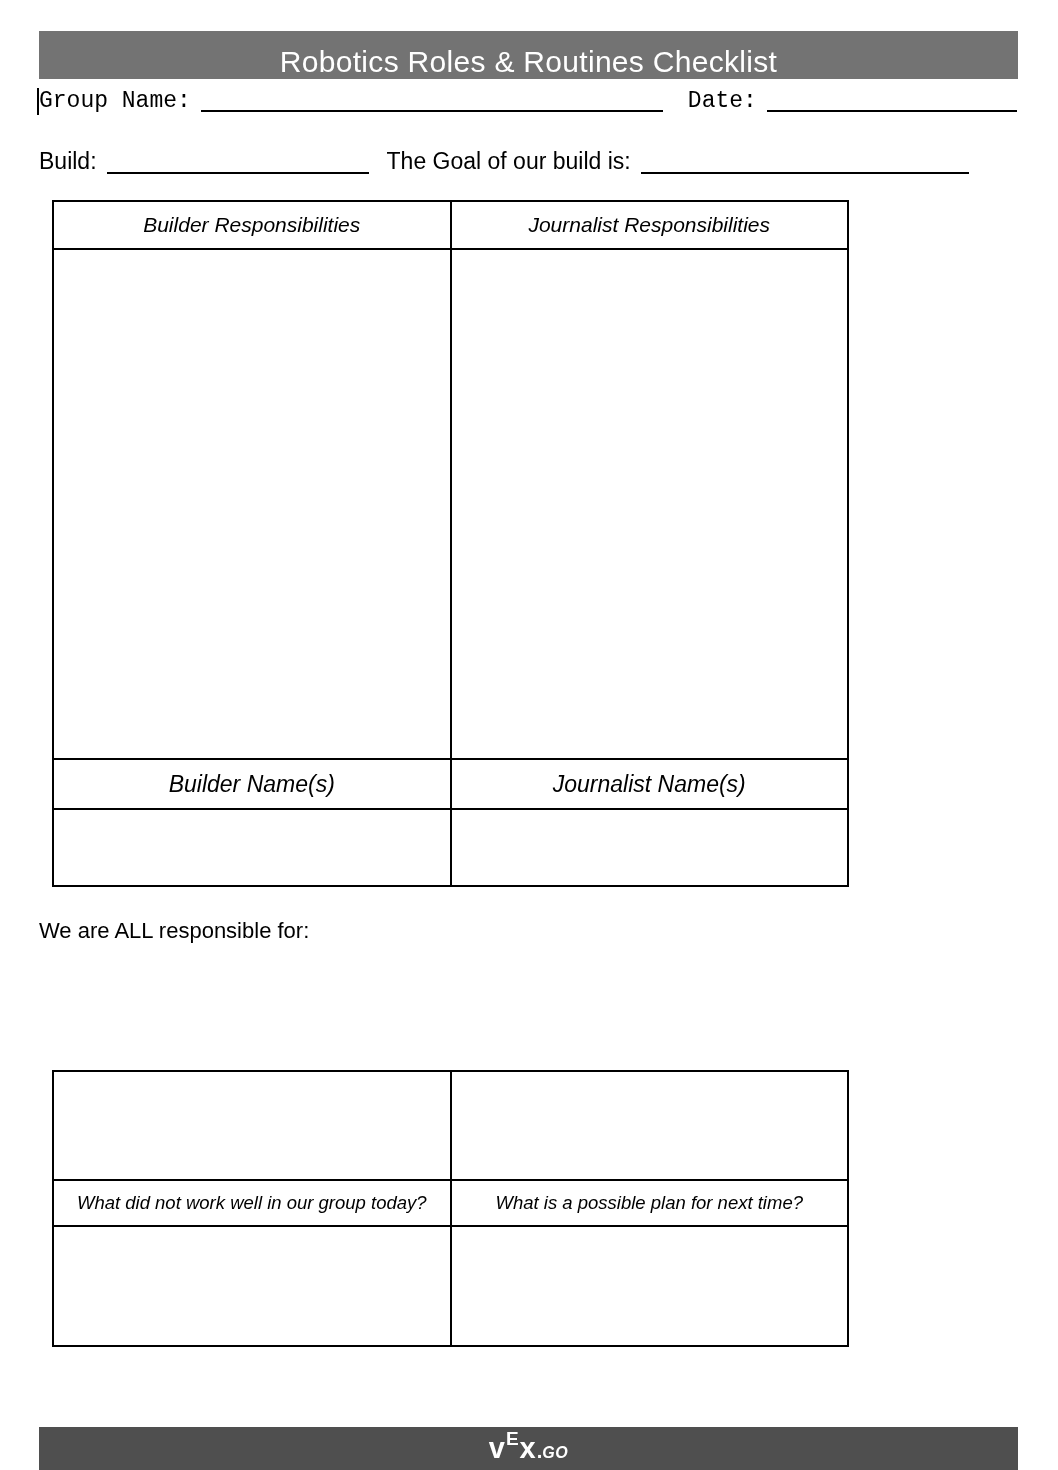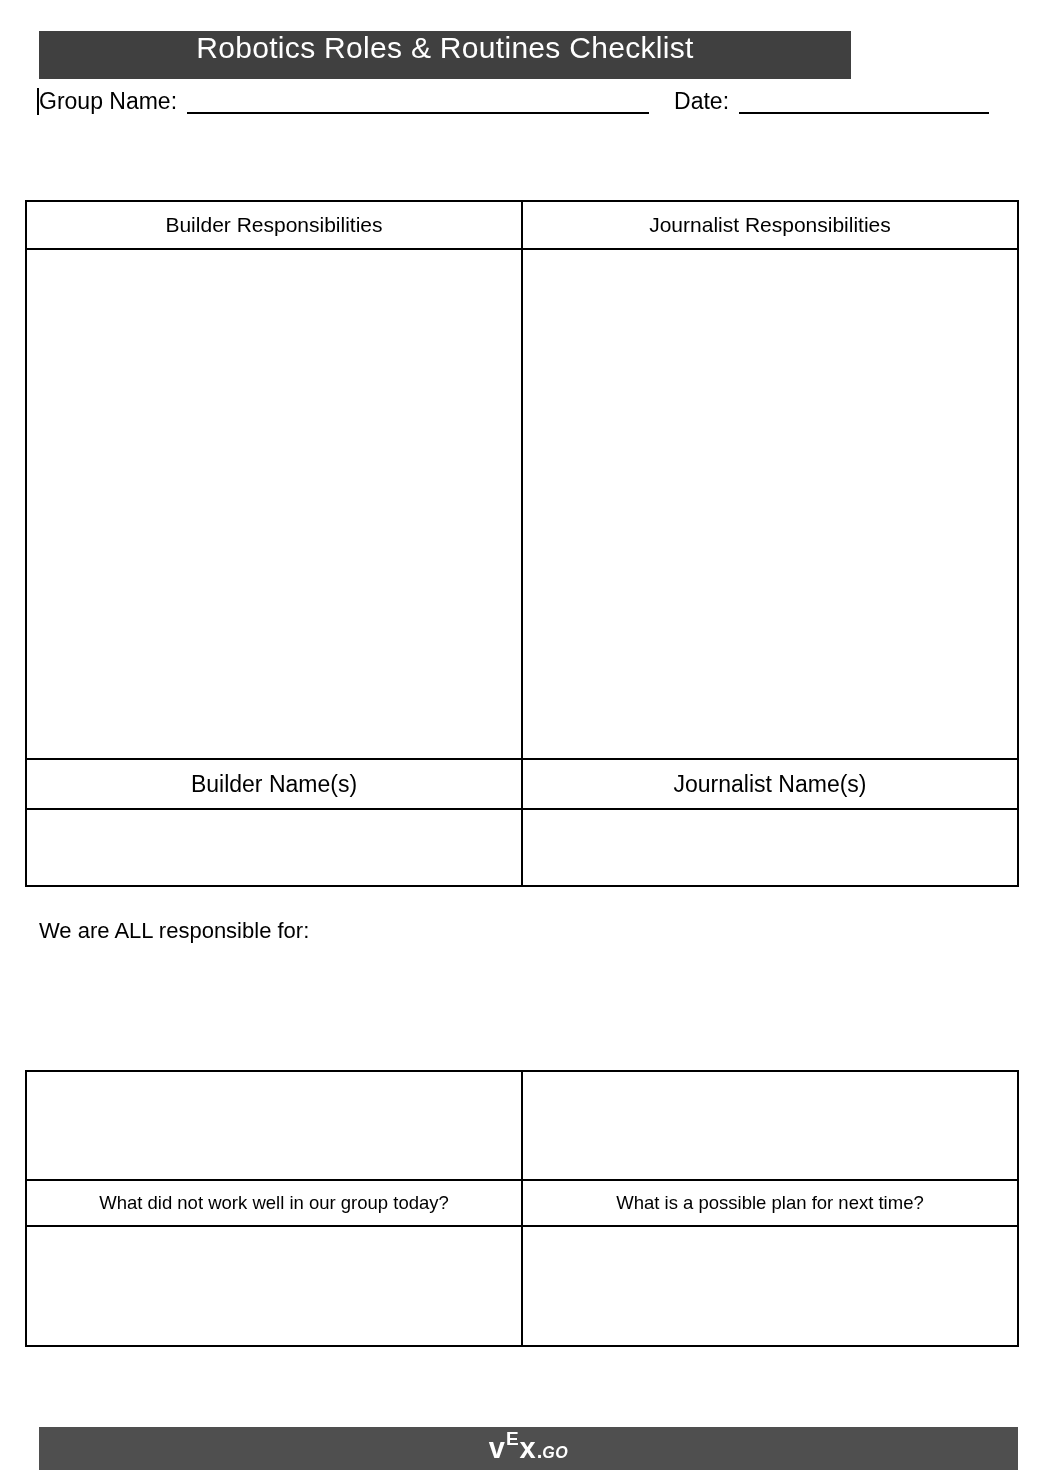--- a/index.html
+++ b/index.html
@@ -9,36 +9,36 @@
     font-family: "Liberation Sans", sans-serif;
     color: #000;
     position: relative;
     overflow: hidden;
   }
   .page { position: absolute; inset: 0; background: #ffffff; }
 
   
   .title-bar {
     position: absolute; left: 39px; top: 31px;
-    width: 812px; height: 48px;
-    background: #404040;
-    display: flex; align-items: flex-start; justify-content: center;
+    width: 979px; height: 48px;
+    background: #737373;
+    display: flex; align-items: flex-end; justify-content: center;
   }
   .title-bar h1 {
     color: #ffffff; font-size: 30px; font-weight: 400;
     letter-spacing: 0.3px;
   }
 
   
   .field-row {
     position: absolute; left: 39px; width: 979px;
     font-size: 23px; line-height: 34px;
     white-space: nowrap;
   }
-  .row-group-date { top: 84px; }
+  .row-group-date { top: 84px; font-family: Liberation Mono, monospace; }
   .row-build { top: 144px; }
   .fill-line {
     display: inline-block;
     border-bottom: 2px solid #000;
     height: 26px;
     margin-bottom: -5px;
   }
   .gap-sm { display: inline-block; width: 10px; }
   .w-group { width: 462px; }
   .w-date  { width: 250px; }
@@ -47,24 +47,25 @@
   .ml-date { margin-left: 25px; }
   .ml-goal { margin-left: 18px; }
 
   .text-cursor {
     position: absolute; left: 37px; top: 88px;
     width: 2px; height: 27px; background: #000;
   }
 
   
   table {
-    position: absolute; left: 25px;
-    width: 994px;
+    position: absolute; left: 52px;
+    width: 797px;
     border-collapse: collapse;
     table-layout: fixed;
+    font-style: italic;
   }
   td {
     border: 2px solid #000;
     text-align: center;
     vertical-align: middle;
     background: #fff;
   }
   .roles-table { top: 200px; }
   .roles-table .hdr-row td { height: 48px; font-size: 21px; }
   .roles-table .resp-row td { height: 510px; }
@@ -116,20 +117,23 @@
   <div class="title-bar">
     <h1>Robotics Roles &amp; Routines Checklist</h1>
   </div>
 
   <div class="text-cursor"></div>
 
   <div class="field-row row-group-date">
     <span>Group Name:</span><span class="gap-sm"></span><span class="fill-line w-group"></span><span class="ml-date">Date:</span><span class="gap-sm"></span><span class="fill-line w-date"></span>
   </div>
 
+  <div class="field-row row-build">
+    <span>Build:</span><span class="gap-sm"></span><span class="fill-line w-build"></span><span class="ml-goal">The Goal of our build is:</span><span class="gap-sm"></span><span class="fill-line w-goal"></span>
+  </div>
 
   <table class="roles-table">
     <tbody>
         <tr class="hdr-row">
       <td>Builder Responsibilities</td>
       <td>Journalist Responsibilities</td>
     </tr>
     <tr class="resp-row">
       <td></td>
       <td></td>

